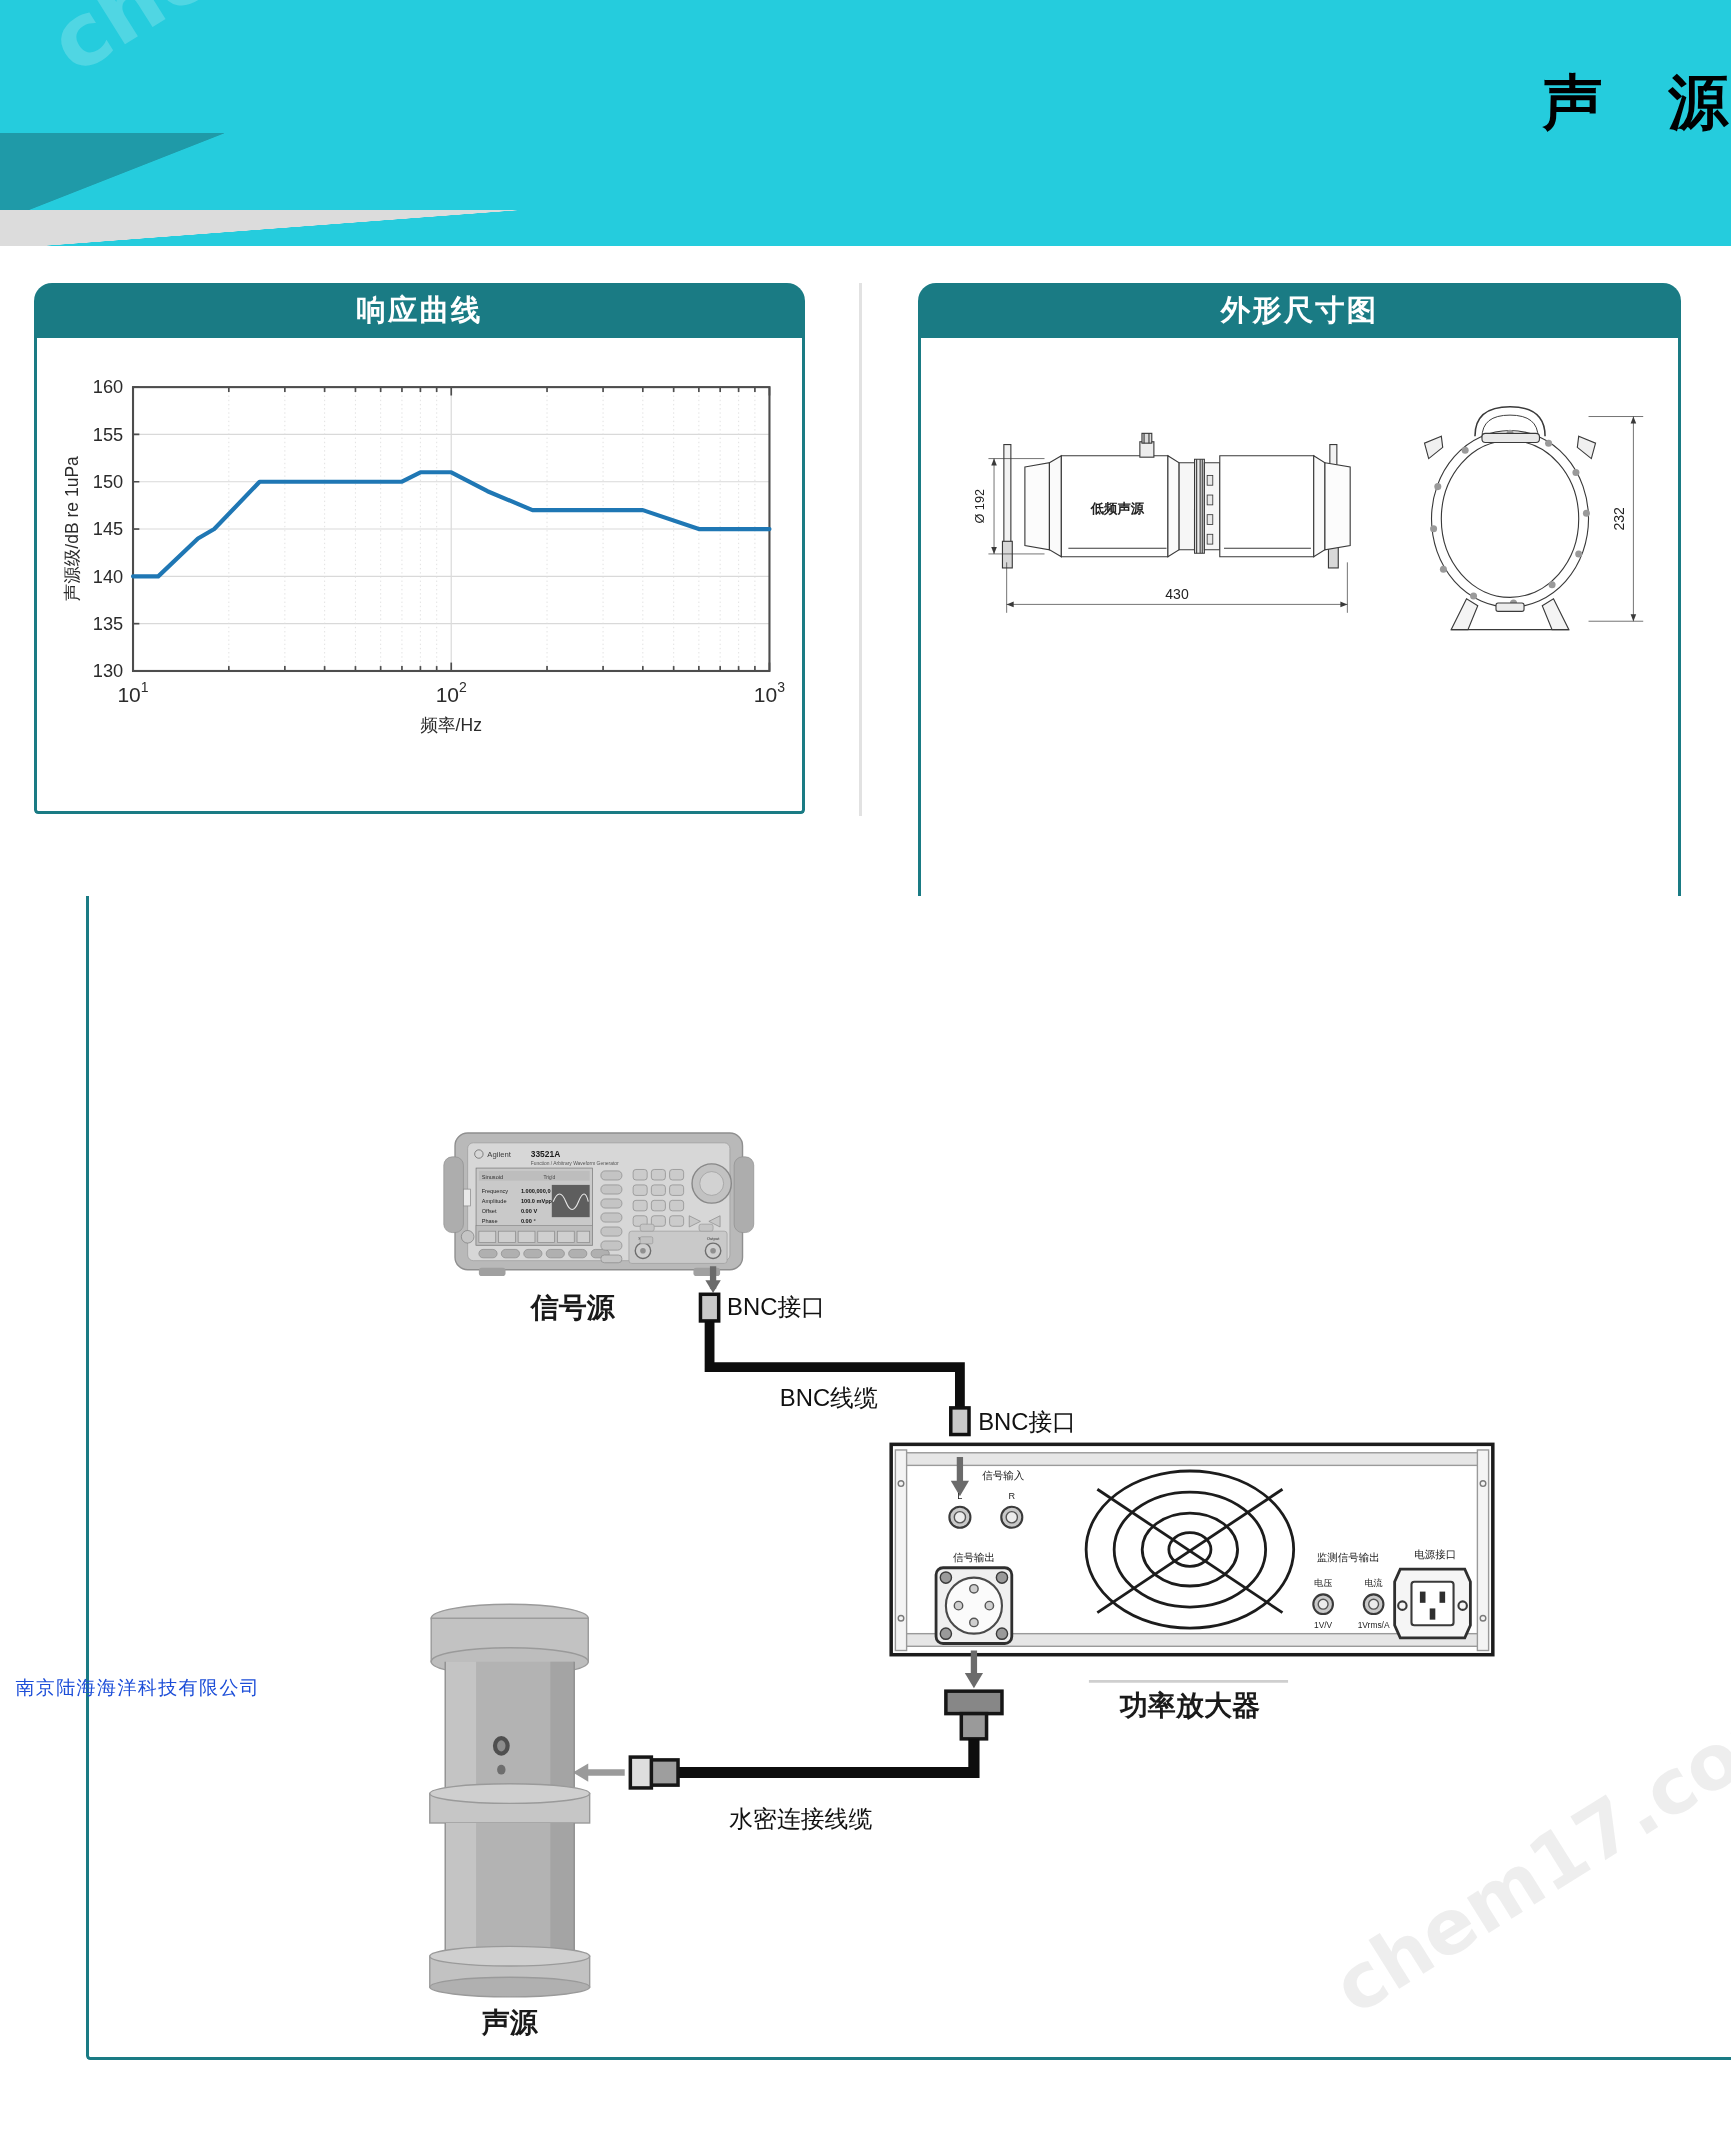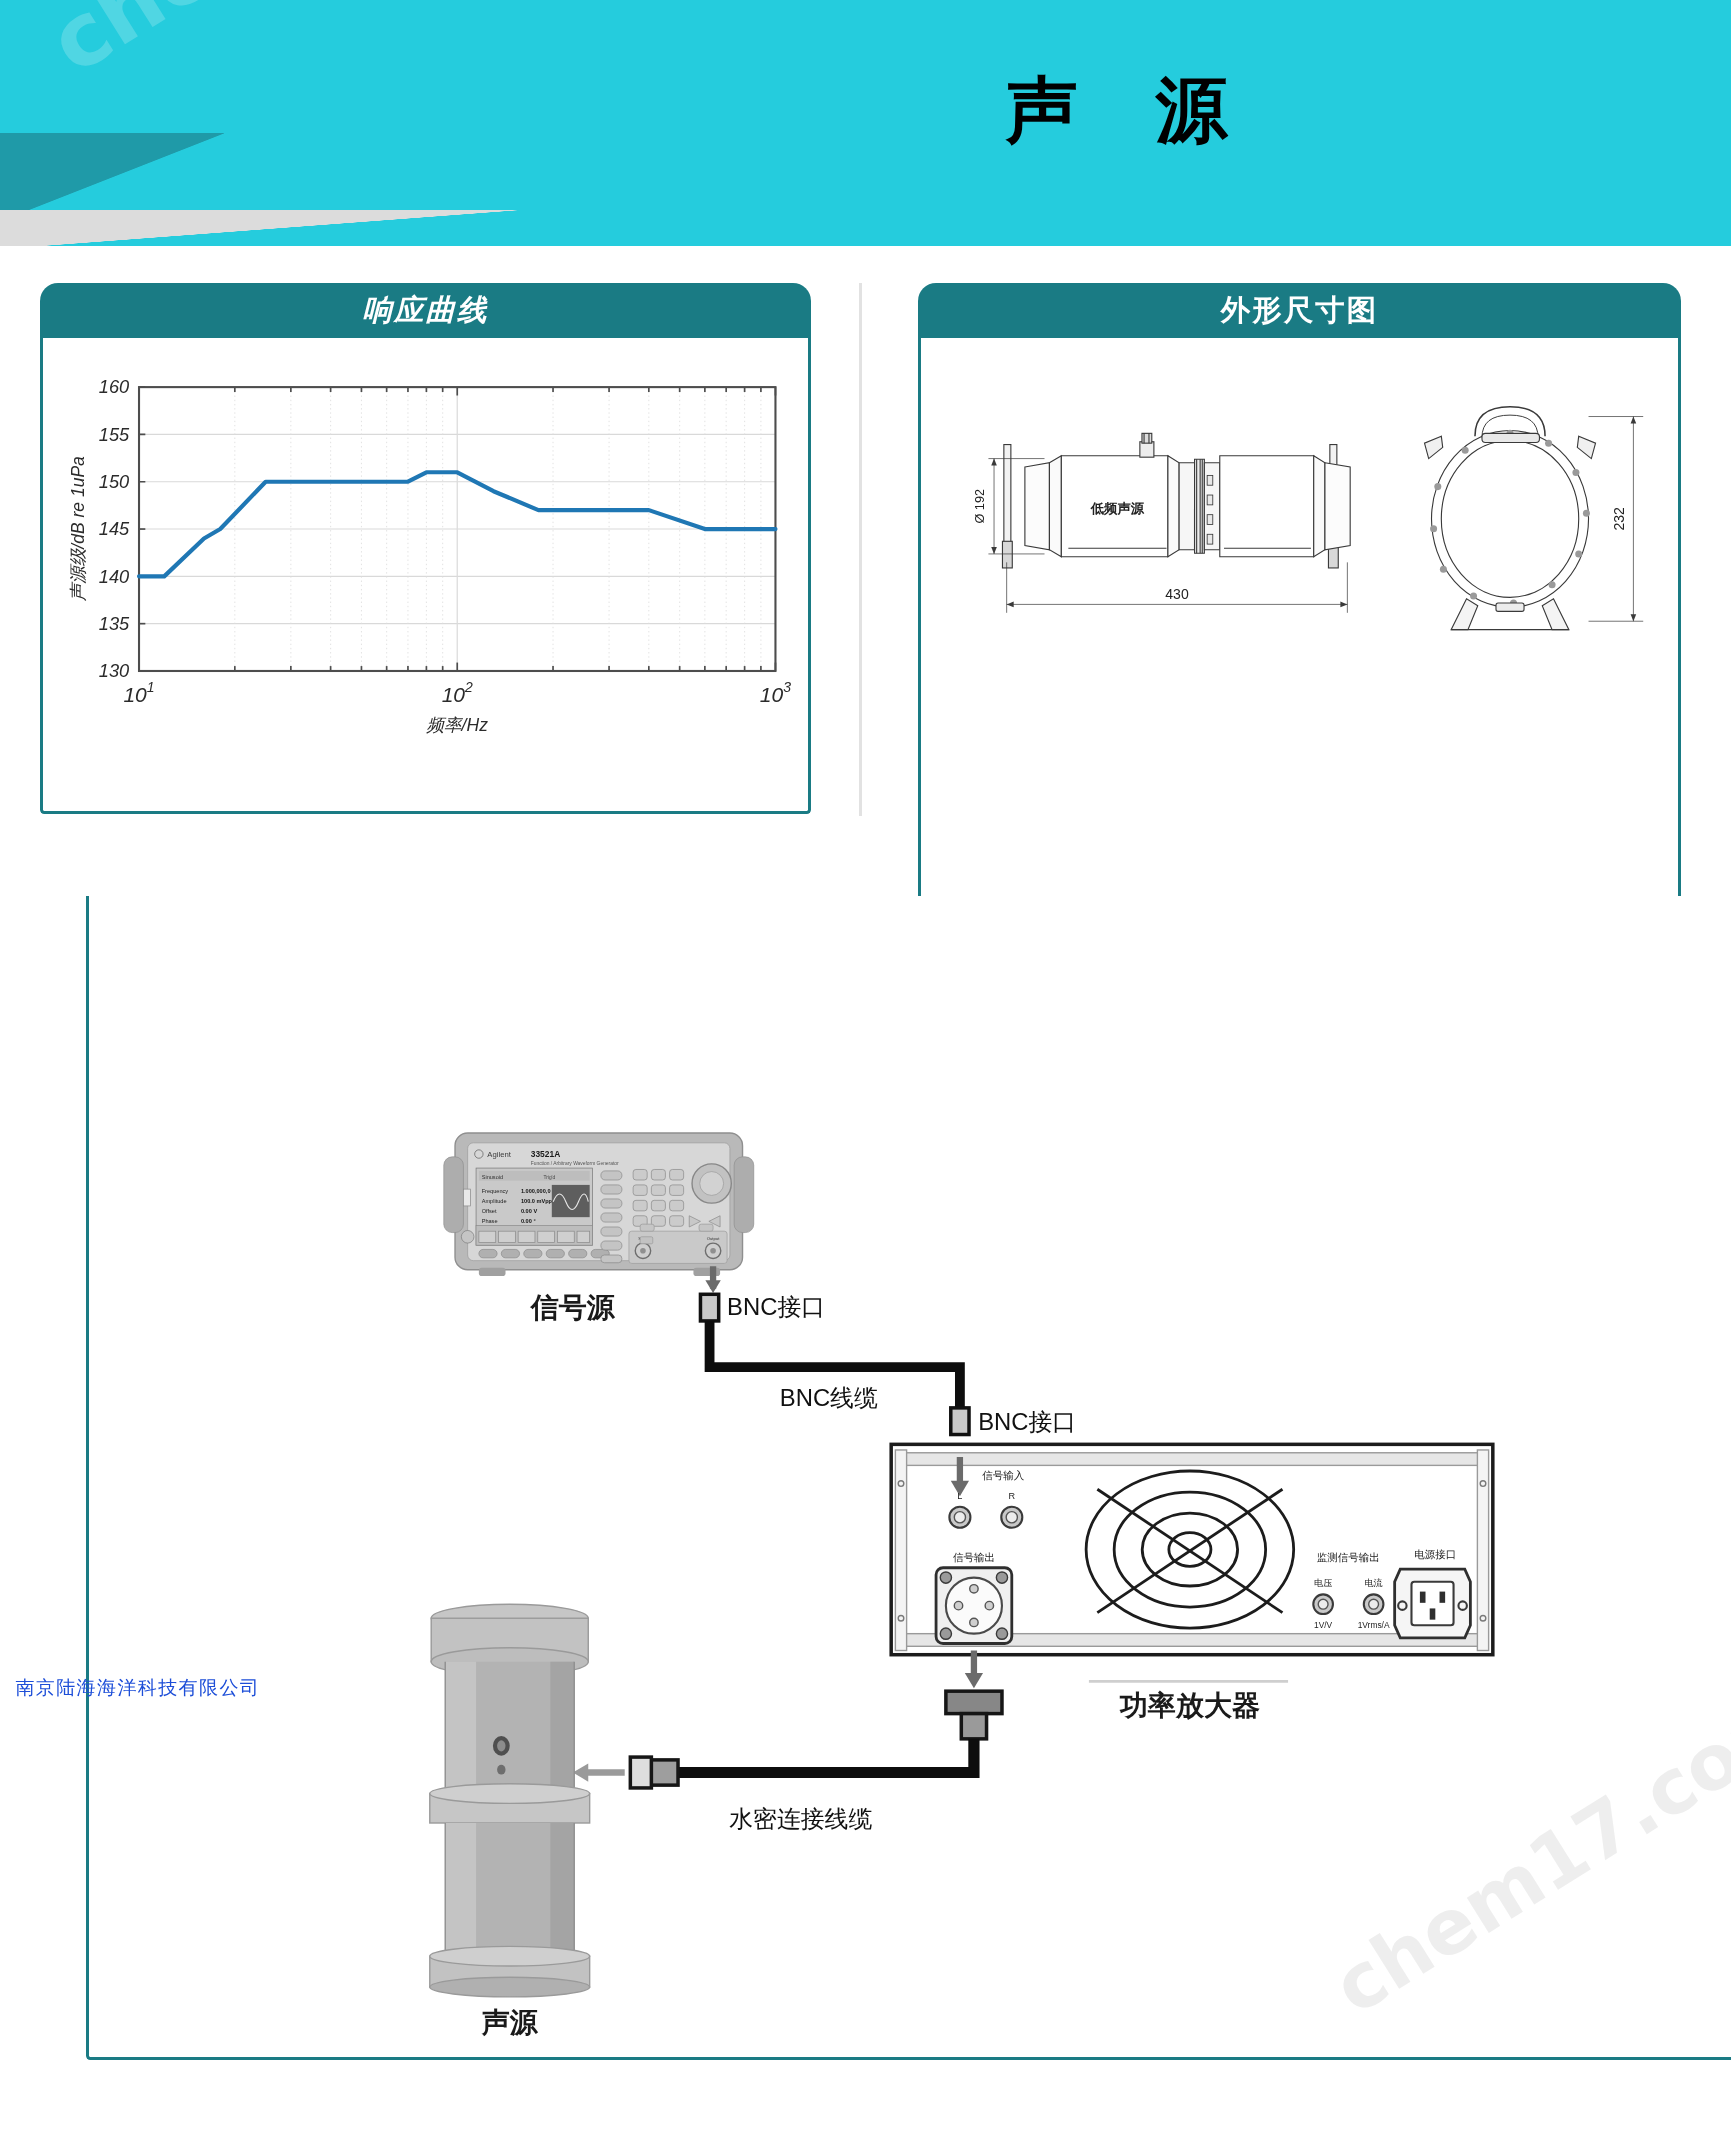--- a/index.html
+++ b/index.html
@@ -22,21 +22,21 @@
   }
   .hdr-tri-gray {
     position: absolute; left: 0; top: 210px; width: 519px; height: 39px;
     background: linear-gradient(to bottom right, #dcdcdc 0%, #dcdcdc 50%, transparent 50.5%);
   }
   .hdr-gray-band {
     position: absolute; left: 0; top: 210px; width: 21px; height: 39px; background: #dcdcdc;
   }
   .hdr-title {
     position: absolute; left: 0; top: 63px; width: 1731px;
-    text-align: center; color: #000; font-size: 72px; font-weight: bold;
+    text-align: right; color: #000; font-size: 60px; font-weight: bold;
     letter-spacing: 2.8px; padding-left: 505px;
   }
   .wm-hdr {
     position: absolute; left: 32px; top: 7px;
     font-size: 87px; font-weight: bold; color: rgba(255,255,255,0.20);
     transform: rotate(-32deg); transform-origin: left top;
     font-family: "DejaVu Sans", sans-serif; pointer-events: none; white-space: nowrap;
   }
 
   
@@ -45,21 +45,21 @@
     background: #1a7b84; color: #fff; border-radius: 18px 18px 0 0;
     display: flex; align-items: center; justify-content: center;
     font-size: 29.4px; font-weight: bold; letter-spacing: 2.1px;
   }
   .panel-body {
     background: #fff; border: 3.5px solid #1a7b84; border-top: none;
     border-radius: 0 0 4.2px 4.2px; position: relative; overflow: hidden;
   }
 
   
-  #panel-chart { left: 40px; top: 283px; width: 771px; font-style: italic; }
+  #panel-chart { left: 34px; top: 283px; width: 771px; }
   #panel-chart .panel-head { width: 771px; height: 55px; }
   #panel-chart .panel-body { width: 771px; height: 476px; }
   
   #panel-dim { left: 918px; top: 283px; width: 763px; }
   #panel-dim .panel-head { width: 763px; height: 55px; }
   #panel-dim .panel-body { width: 763px; height: 606px; }
   
   #panel-usage { left: 50px; top: 896px; width: 1631px; }
   #panel-usage .panel-head { width: 1631px; height: 91px; border-radius: 24px 24px 0 0; font-size: 32px;}
   #panel-usage .panel-body { width: 1682px; height: 1164px; margin-left: 36px; }

